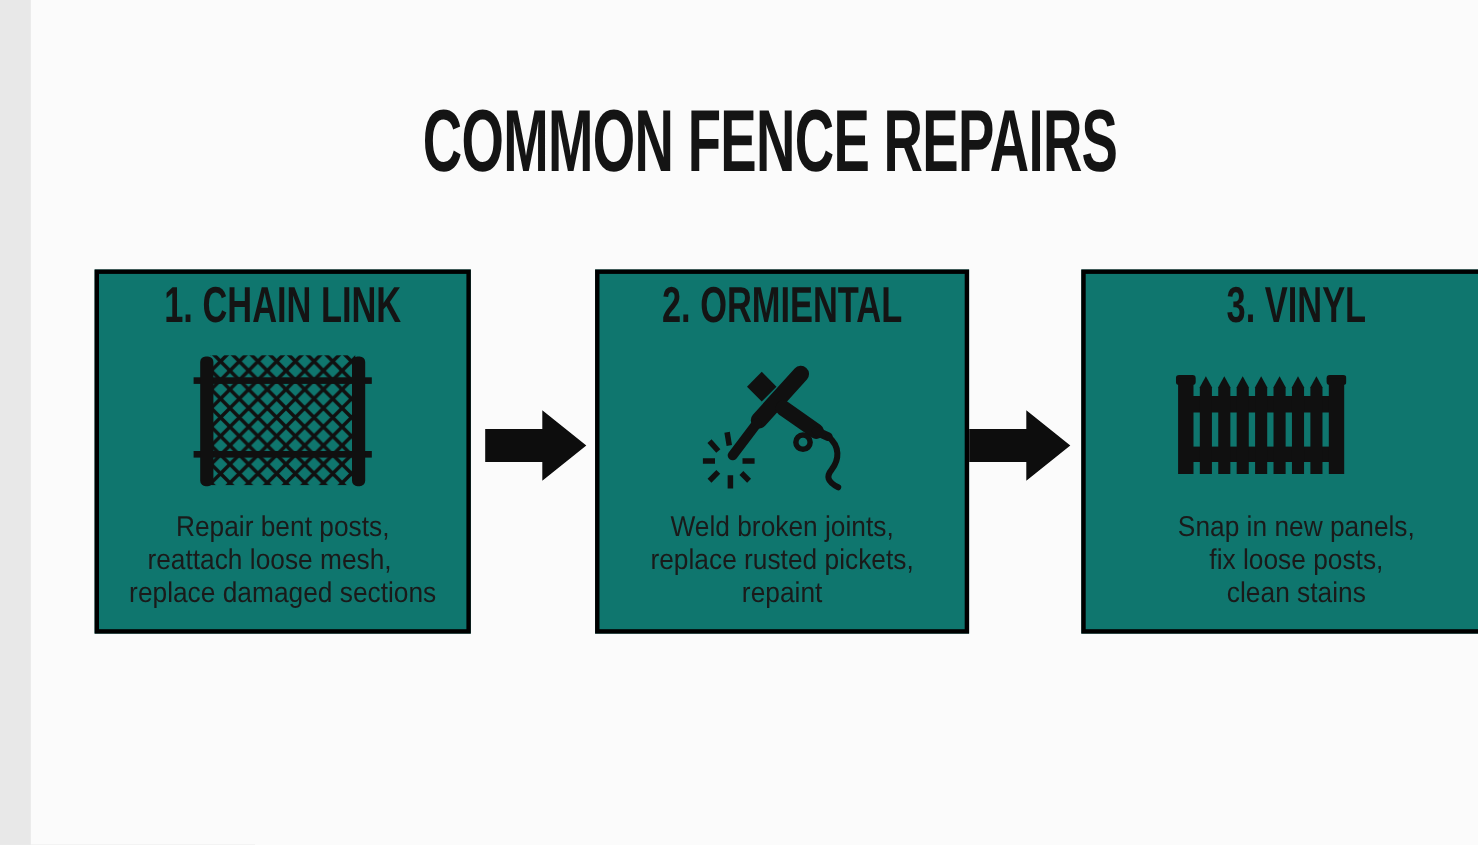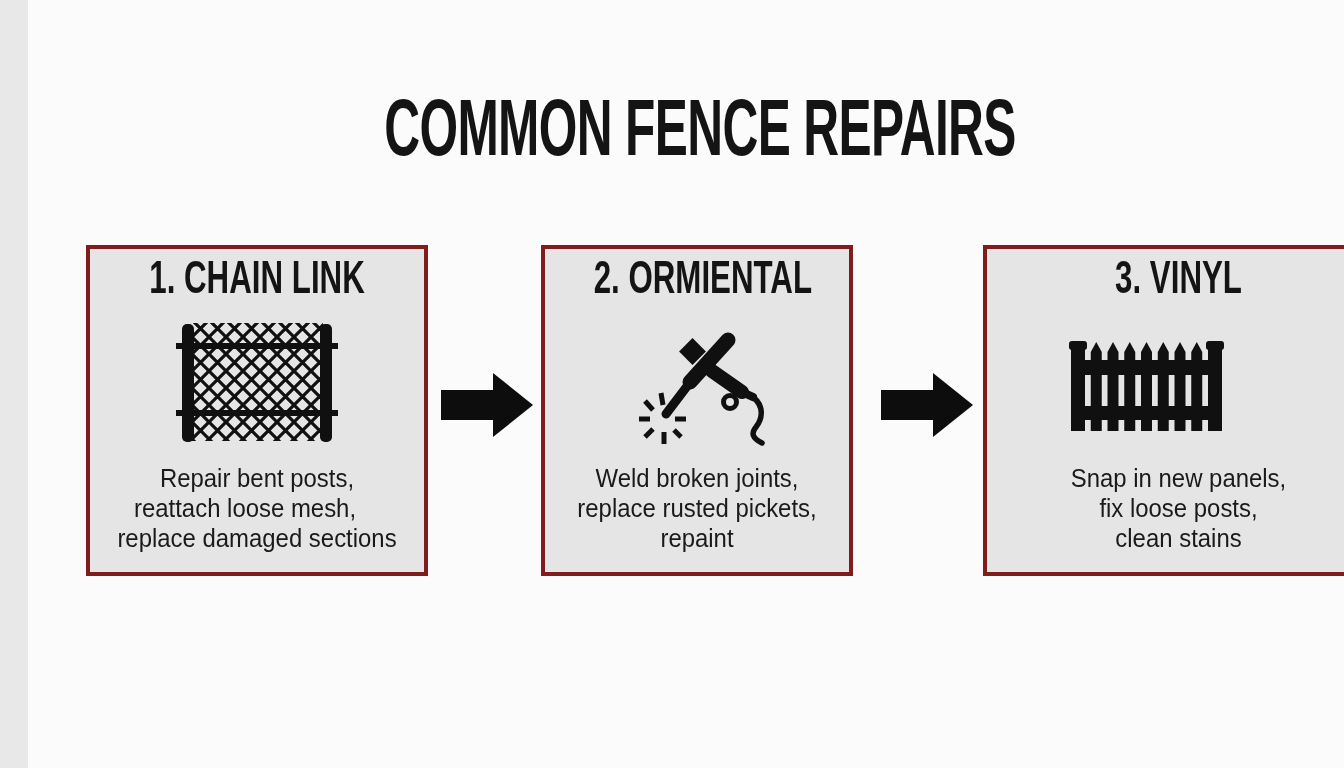--- a/index.html
+++ b/index.html
@@ -9,24 +9,24 @@
     font-family:"Liberation Sans", sans-serif; color:#141414;margin-left:28px;
   }
   .title {
     position:absolute; top:88px; left:0; width:100%; margin:0;
     text-align:center; font-size:80px; line-height:1; font-weight:bold;
     letter-spacing:-1px; transform:scaleX(0.62); transform-origin:50% 50%;
     color:#141414; white-space:nowrap;
   }
   .card {
     position:absolute; top:245px; box-sizing:border-box; height:331px;
-    border:4px solid #7f1d1d; background:#e5e5e5;
+    border:4px solid #000000; background:#0f766e;
   }
   .card-1 { left:58px;  width:342px; }
-  .card-2 { left:513px; width:312px; }
+  .card-2 { left:513px; width:340px; }
   .card-3 { left:955px; width:391px; }
   .card-heading {
     position:absolute; top:5px; left:0; width:100%; margin:0;
     text-align:center; font-size:46px; line-height:1; font-weight:bold;
     transform:scaleX(0.68); transform-origin:50% 50%; white-space:nowrap;
     color:#141414;
   }
   .icon-wrap { position:absolute; }
   .icon-chain { left:85px; top:71px; width:164px; height:125px; }
   .icon-weld  { left:91px; top:81px; width:142px; height:123px; }

